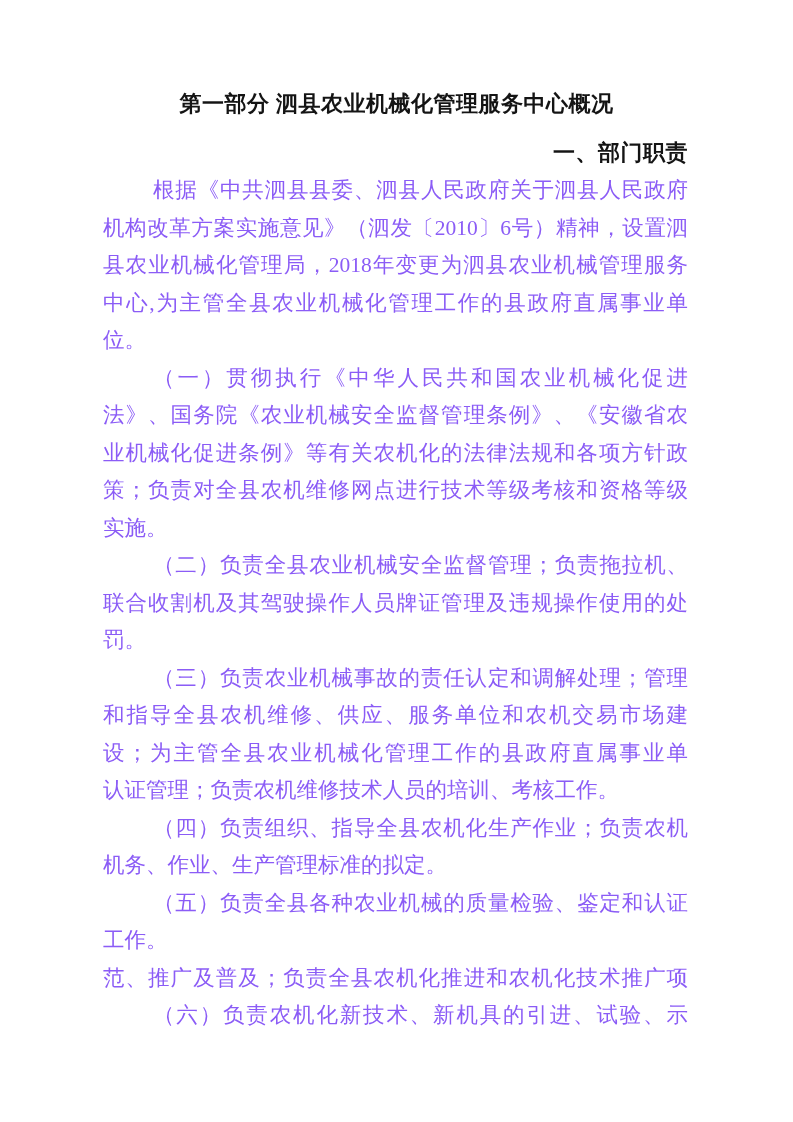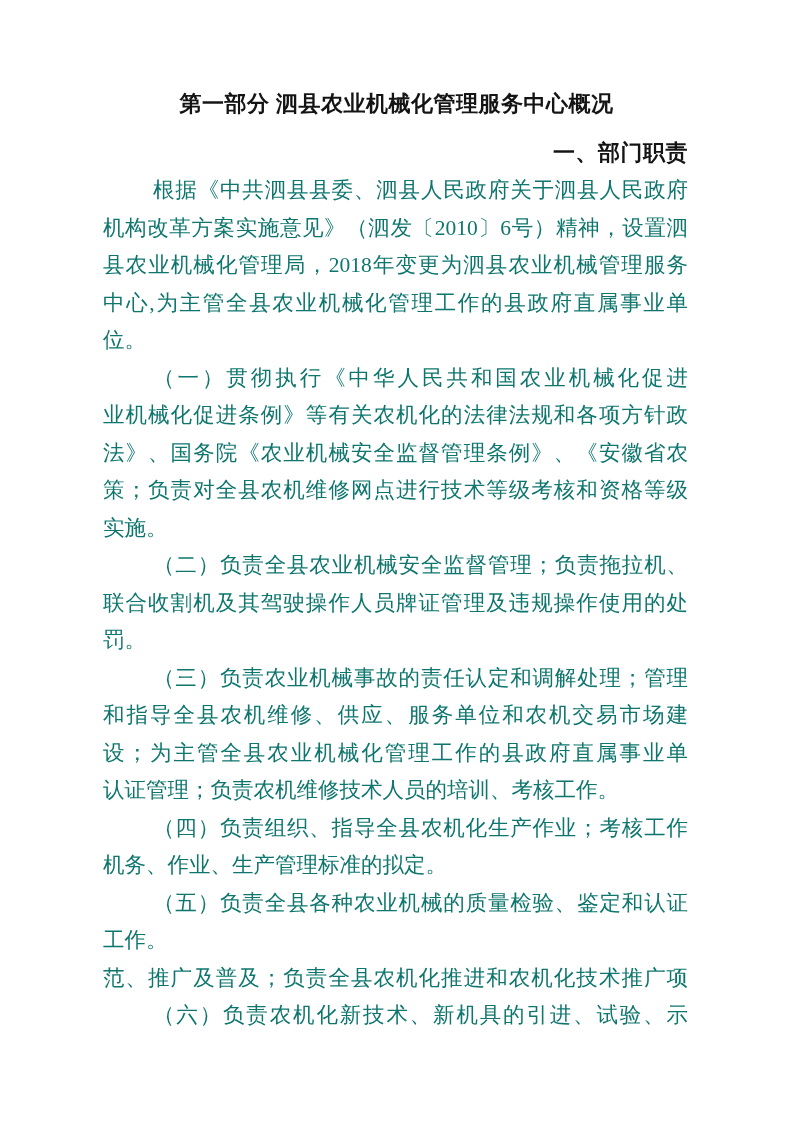--- a/index.html
+++ b/index.html
@@ -44,21 +44,21 @@
     margin: 3px 0 0 103px;
     width: 585px;
   }
   .para {
     margin: 0;
   }
   .tline {
     font-family: "Liberation Serif", "DejaVu Serif", serif;
     font-size: 21.5px;
     line-height: 37.5px;
-    color: #0f766e;
+    color: #8b5cf6;
     white-space: nowrap;
     overflow: visible;
   }
   .tline.fill {
     white-space: normal;
     text-align: justify;
     text-align-last: justify;
     text-justify: inter-character;
   }
   .tline.first {
@@ -74,38 +74,38 @@
   <div class="doc-body" id="paragraphs">
       <div class="para">
         <div class="tline first fill">根据《中共泗县县委、泗县人民政府关于泗县人民政府</div>
         <div class="tline fill">机构改革方案实施意见》（泗发〔2010〕6号）精神，设置泗</div>
         <div class="tline fill">县农业机械化管理局，2018年变更为泗县农业机械管理服务</div>
         <div class="tline fill">中心,为主管全县农业机械化管理工作的县政府直属事业单</div>
         <div class="tline">位。</div>
       </div>
       <div class="para">
         <div class="tline first fill">（一）贯彻执行《中华人民共和国农业机械化促进</div>
+        <div class="tline fill">法》、国务院《农业机械安全监督管理条例》、《安徽省农</div>
         <div class="tline fill">业机械化促进条例》等有关农机化的法律法规和各项方针政</div>
-        <div class="tline fill">法》、国务院《农业机械安全监督管理条例》、《安徽省农</div>
         <div class="tline fill">策；负责对全县农机维修网点进行技术等级考核和资格等级</div>
         <div class="tline">实施。</div>
       </div>
       <div class="para">
         <div class="tline first fill">（二）负责全县农业机械安全监督管理；负责拖拉机、</div>
         <div class="tline fill">联合收割机及其驾驶操作人员牌证管理及违规操作使用的处</div>
         <div class="tline">罚。</div>
       </div>
       <div class="para">
         <div class="tline first fill">（三）负责农业机械事故的责任认定和调解处理；管理</div>
         <div class="tline fill">和指导全县农机维修、供应、服务单位和农机交易市场建</div>
         <div class="tline fill">设；为主管全县农业机械化管理工作的县政府直属事业单</div>
         <div class="tline">认证管理；负责农机维修技术人员的培训、考核工作。</div>
       </div>
       <div class="para">
-        <div class="tline first fill">（四）负责组织、指导全县农机化生产作业；考核工作</div>
+        <div class="tline first fill">（四）负责组织、指导全县农机化生产作业；负责农机</div>
         <div class="tline">机务、作业、生产管理标准的拟定。</div>
       </div>
       <div class="para">
         <div class="tline first fill">（五）负责全县各种农业机械的质量检验、鉴定和认证</div>
         <div class="tline">工作。</div>
       </div>
       <div class="para">
         <div class="tline fill">范、推广及普及；负责全县农机化推进和农机化技术推广项</div>
         <div class="tline first fill">（六）负责农机化新技术、新机具的引进、试验、示</div>
       </div>

